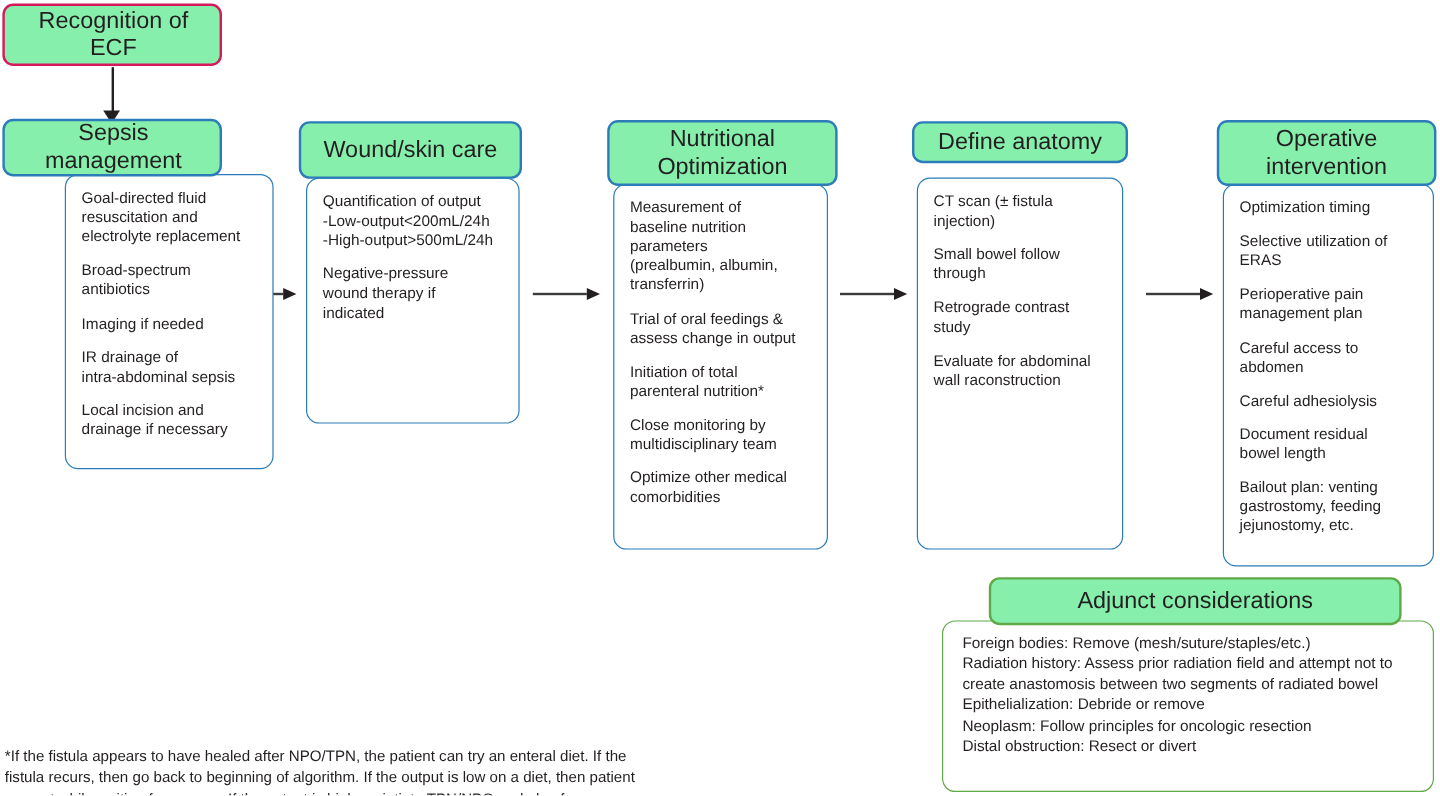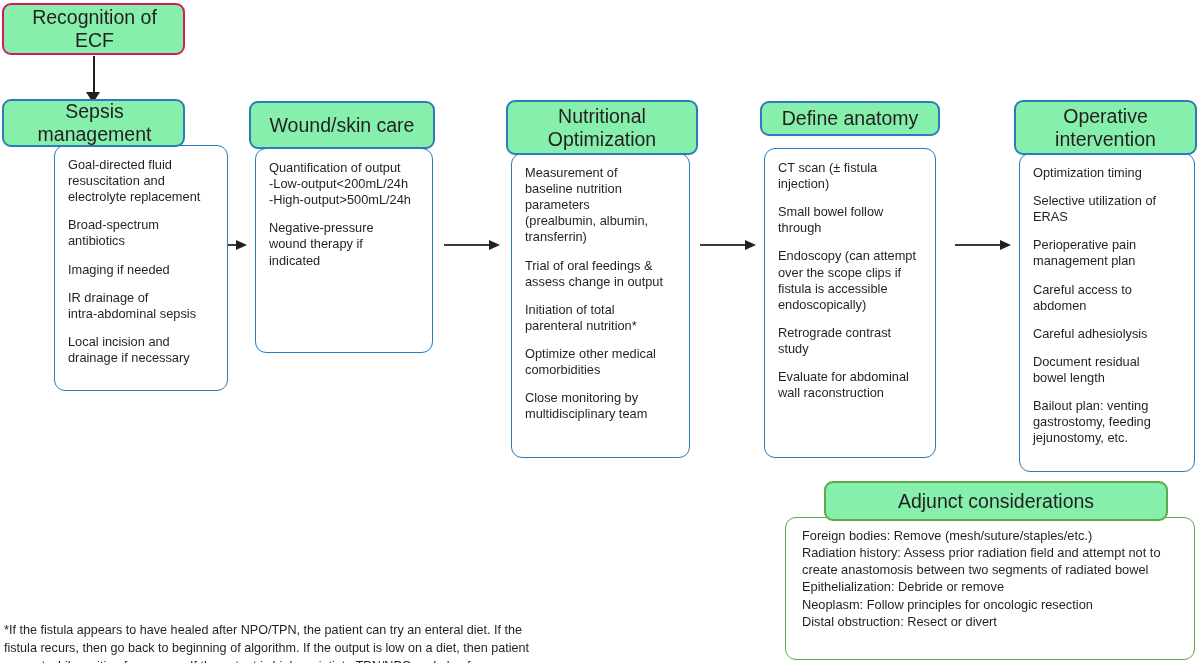--- a/index.html
+++ b/index.html
@@ -167,43 +167,39 @@
   <div class="body-box" style="left:511px; top:153px; width:179px; height:305px;">
     <div class="item">Measurement of
 baseline nutrition
 parameters
 (prealbumin, albumin,
 transferrin)</div>
     <div class="item">Trial of oral feedings &amp;
 assess change in output</div>
     <div class="item">Initiation of total
 parenteral nutrition*</div>
+    <div class="item">Close monitoring by
+multidisciplinary team</div>
     <div class="item">Optimize other medical
 comorbidities</div>
-    <div class="item">Close monitoring by
-multidisciplinary team</div>
   </div>
 
   <div class="arrow" style="left:700px; top:240px; width:56px;">
     <div class="shaft" style="width:45px;"></div>
     <div class="head" style="left:45px;"></div>
   </div>
 
   <div class="hdr-box" style="left:760px; top:101px; width:180px; height:35px;">
     <span>Define anatomy</span>
   </div>
   <div class="body-box" style="left:764px; top:148px; width:172px; height:310px;">
     <div class="item">CT scan (± fistula
 injection)</div>
     <div class="item">Small bowel follow
 through</div>
-    <div class="item">Endoscopy (can attempt
-over the scope clips if
-fistula is accessible
-endoscopically)</div>
     <div class="item">Retrograde contrast
 study</div>
     <div class="item">Evaluate for abdominal
 wall raconstruction</div>
   </div>
 
   <div class="arrow" style="left:955px; top:240px; width:56px;">
     <div class="shaft" style="width:45px;"></div>
     <div class="head" style="left:45px;"></div>
   </div>

